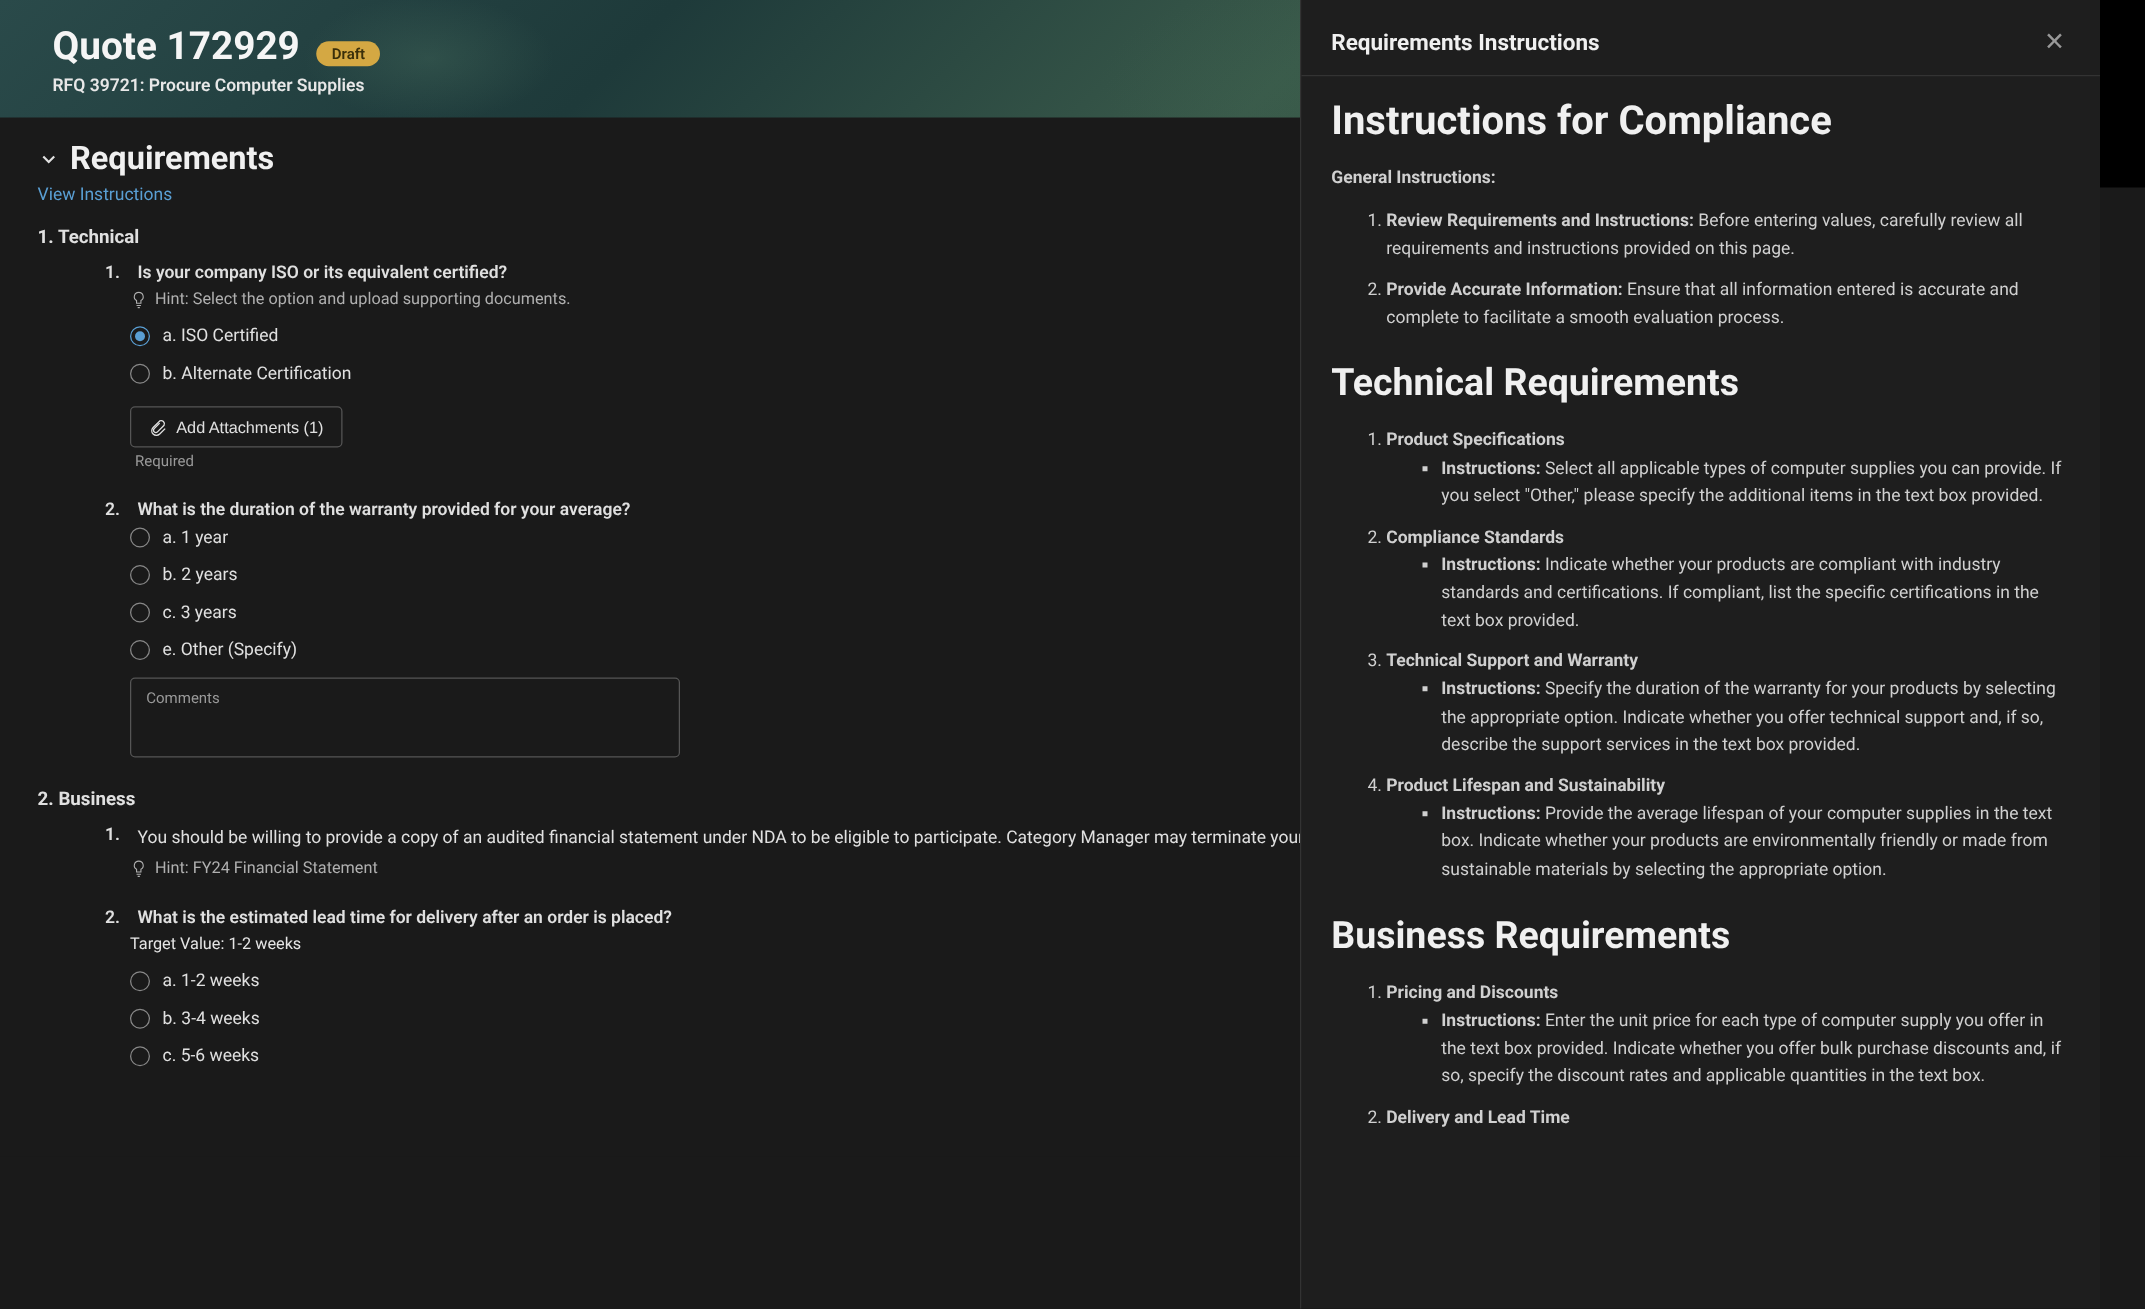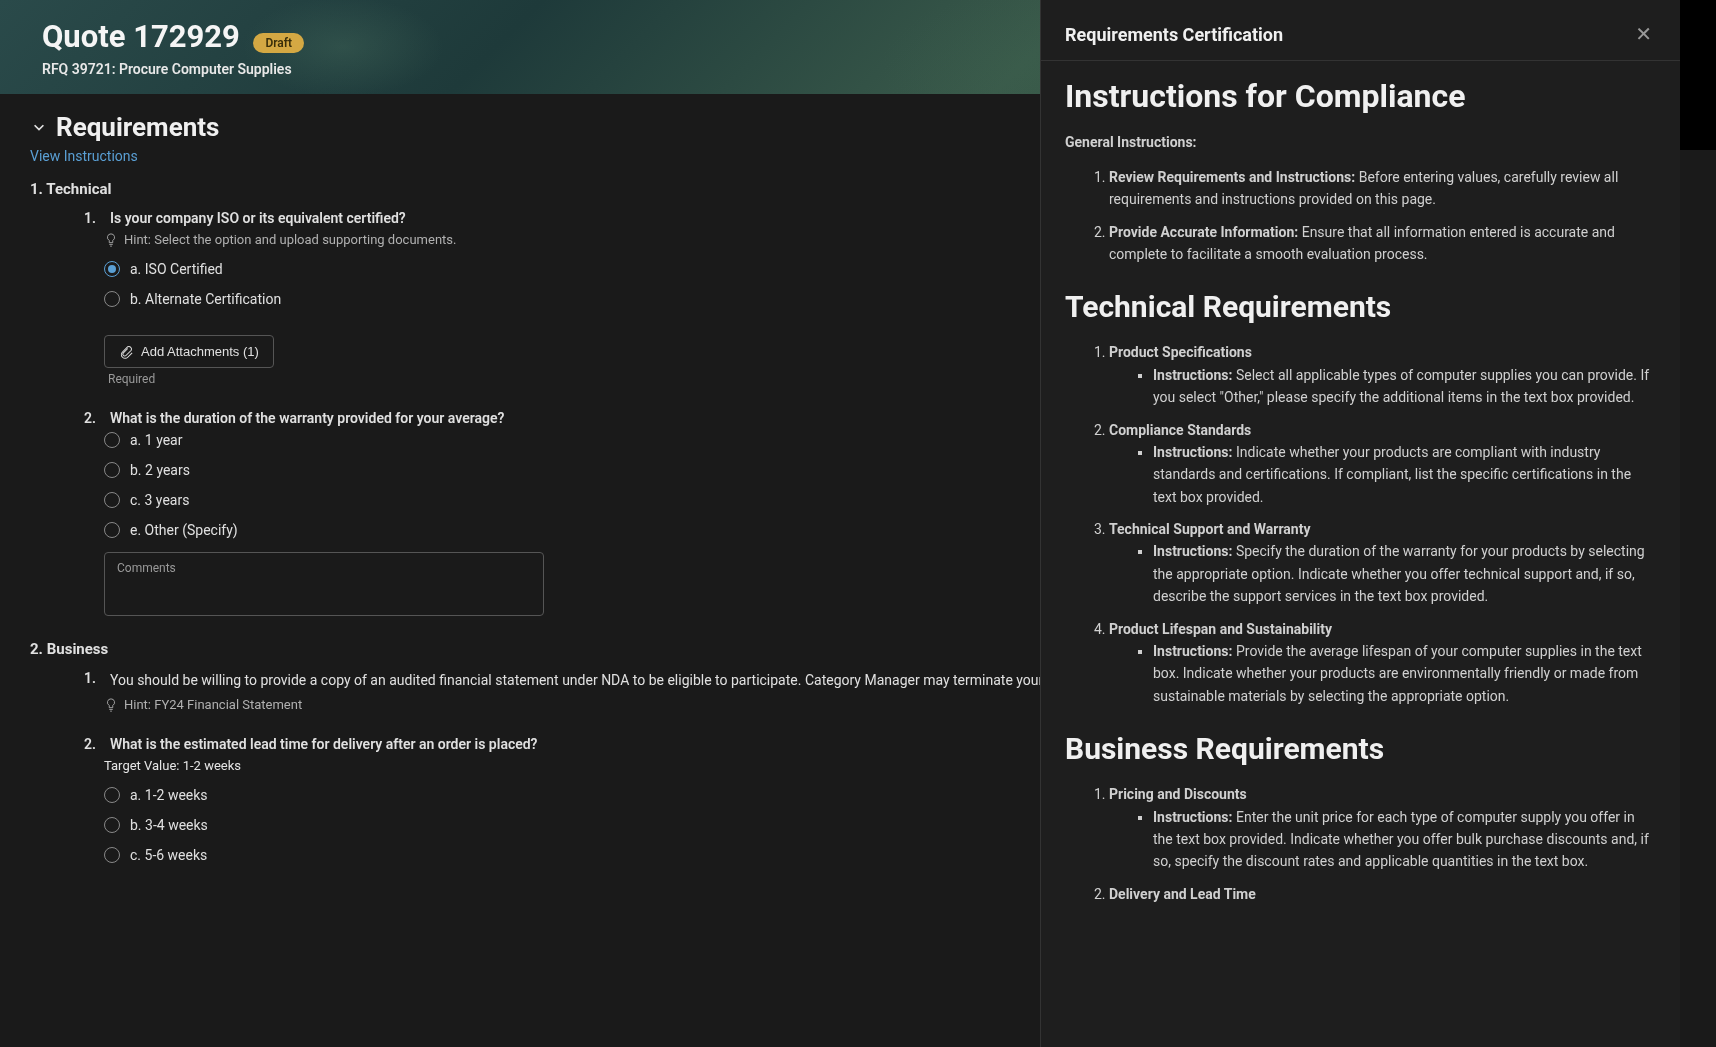--- a/index.html
+++ b/index.html
@@ -190,21 +190,21 @@
       align-items: center;
       gap: 8px;
       padding: 8px 14px;
       border: 1px solid #555;
       border-radius: 4px;
       background: transparent;
       color: #e0e0e0;
       font-size: 13px;
       cursor: pointer;
       margin-left: 20px;
-      margin-top: 14px;
+      margin-top: 4px;
     }
     .paperclip-icon {
       width: 14px;
       height: 14px;
     }
     .required-text {
       font-size: 12px;
       color: #999;
       margin-left: 24px;
       margin-top: 4px;
@@ -461,21 +461,21 @@
             <span class="radio-label"><span>c.</span> <span>5-6 weeks</span></span>
           </div>
         </div>
       </div>
     </div>
   </div>
 </div>
 
 <div class="side-panel">
   <div class="side-panel-header">
-    <span class="side-panel-title">Requirements Certification</span>
+    <span class="side-panel-title">Requirements Instructions</span>
     <button class="close-btn">
       <span>✕</span>
     </button>
   </div>
   <div class="side-panel-body">
     <h1>Instructions for Compliance</h1>
     <p><strong>General Instructions:</strong></p>
     <ol>
       <li><strong>Review Requirements and Instructions:</strong><span> Before entering values, carefully review all requirements and instructions provided on this page.</span></li>
       <li><strong>Provide Accurate Information:</strong><span> Ensure that all information entered is accurate and complete to facilitate a smooth evaluation process.</span></li>

